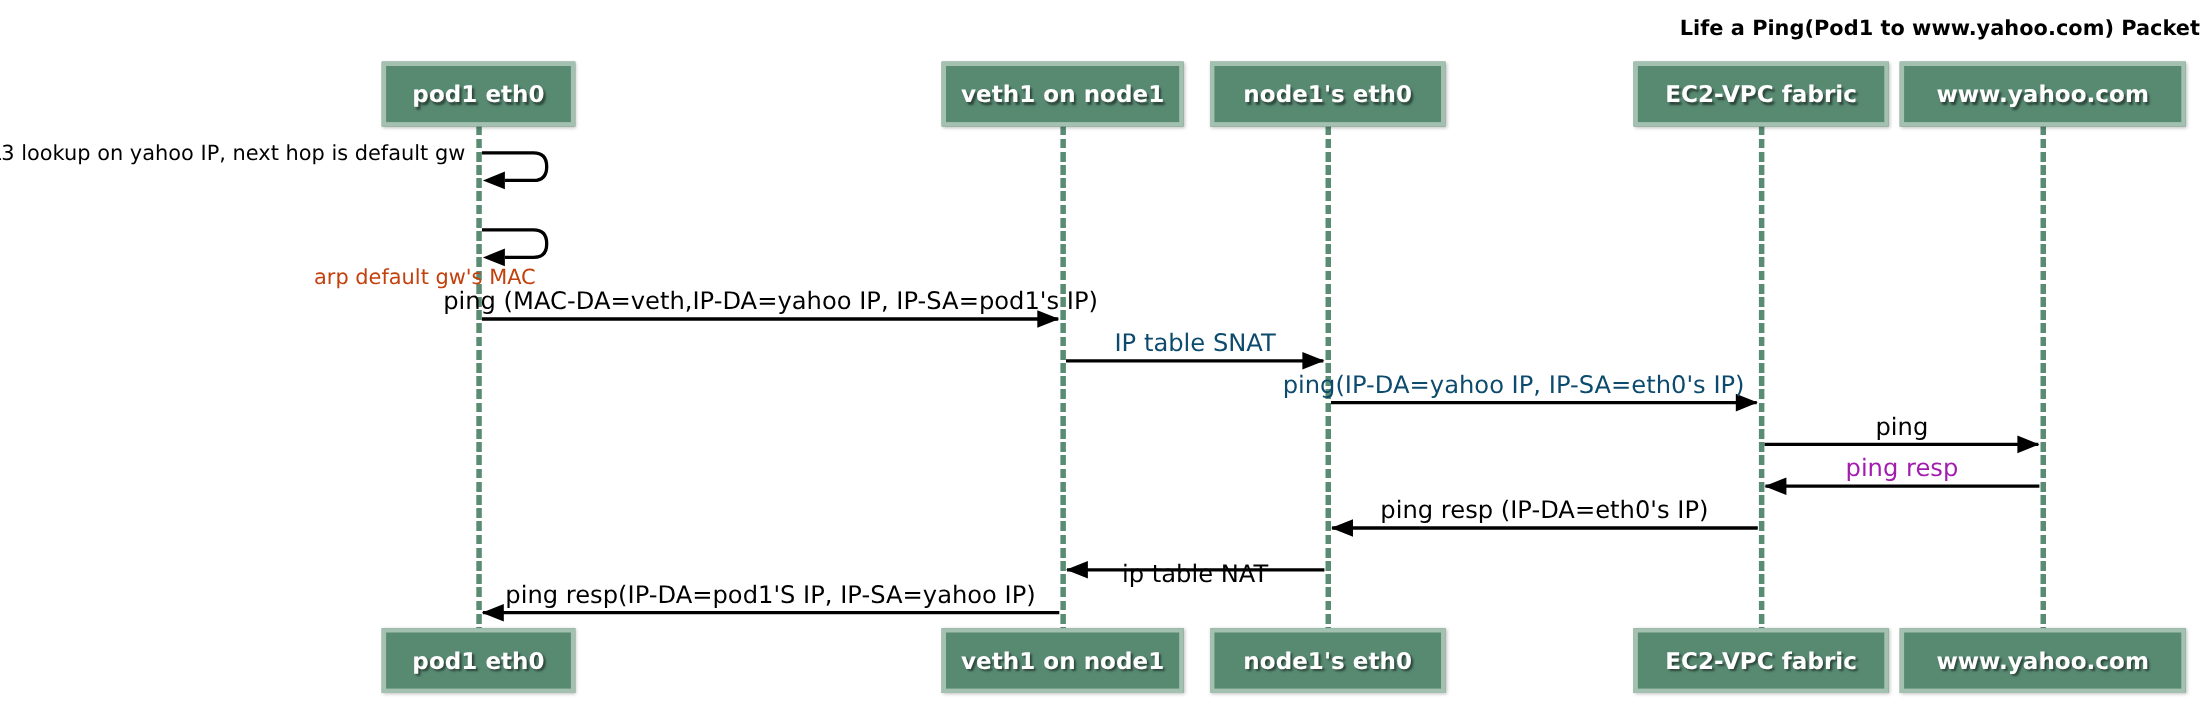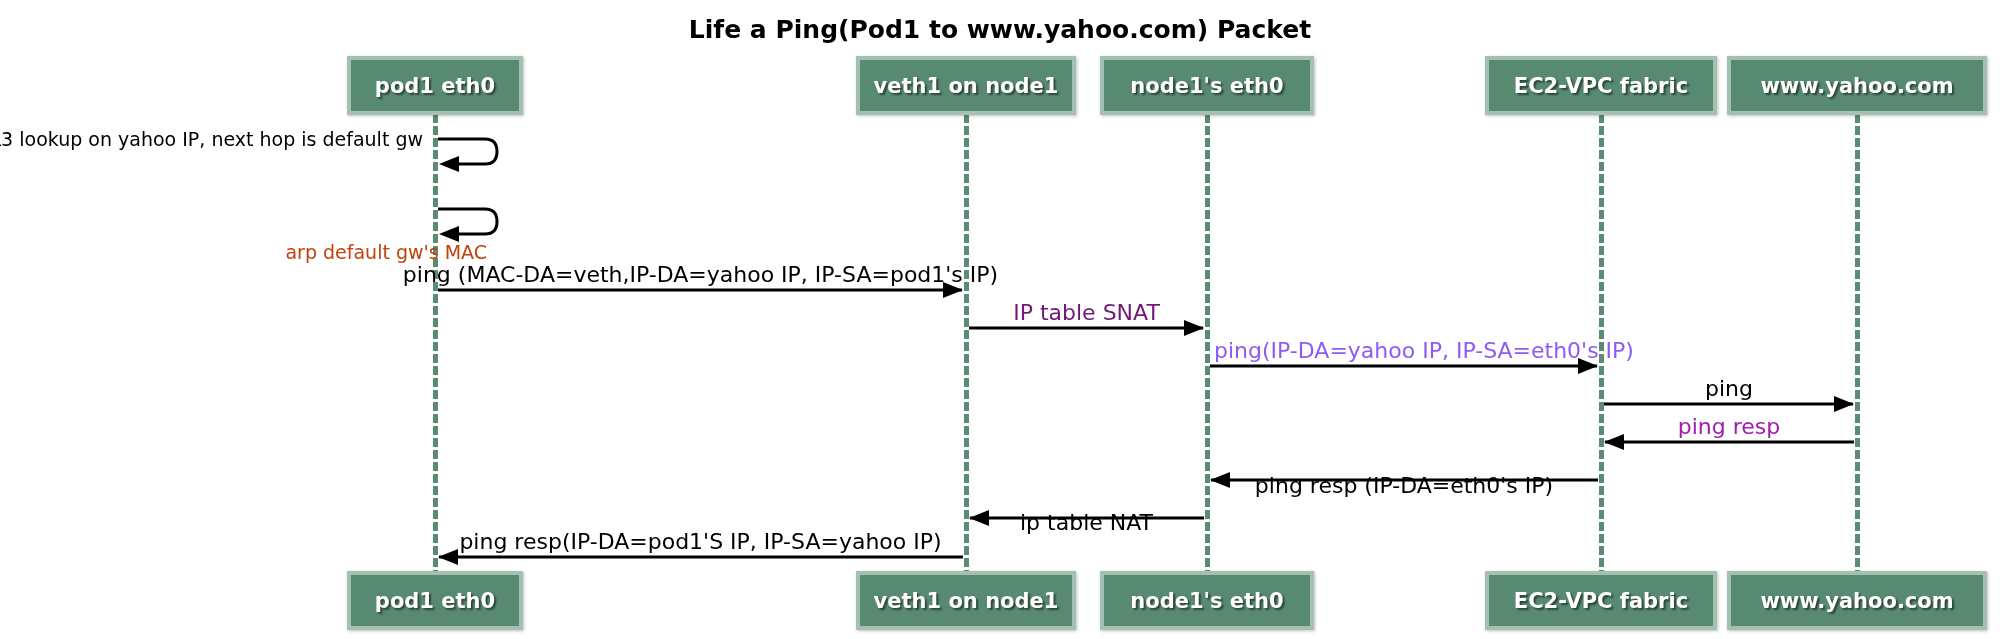--- a/index.html
+++ b/index.html
@@ -1,22 +1,22 @@
 <!DOCTYPE html>
 <html><head>
 <meta charset="utf-8">
 <style>
   html,body{margin:0;padding:0;background:#ffffff;}
   .stage{
     position:relative;width:2000px;height:639px;background:#ffffff;
     font-family:"DejaVu Sans","Liberation Sans",sans-serif;overflow:hidden;
   }
   .title{
-    position:absolute;top:15px;left:0;width:100%;text-align:center;
-    font-size:25px;font-weight:bold;color:#000;letter-spacing:0px;
+    position:absolute;top:15px;left:0;width:100%;text-align:right;
+    font-size:19px;font-weight:bold;color:#000;letter-spacing:0px;
   }
   .layer{position:absolute;left:0;top:0;width:2000px;height:639px;}
   .lifeline{
     position:absolute;width:5px;
     background:repeating-linear-gradient(to bottom,#5a8c74 0px,#5a8c74 9px,#ffffff 9px,#ffffff 12px);
   }
   .pbox{
     position:absolute;display:flex;align-items:center;justify-content:center;
     box-sizing:border-box;border:4px solid #7f1d1d;
     color:#ffffff;font-weight:bold;font-size:21px;white-space:nowrap;
@@ -71,21 +71,21 @@
       <div class="pbox" style="left: 1100px; top: 571px; width: 214px; height: 59px; background: rgb(88, 138, 114); border-color: rgb(163, 192, 176); color: rgb(255, 255, 255);">node1's eth0</div>
       <div class="lifeline" style="left: 1599px; top: 114px; height: 458px;"></div>
       <div class="pbox" style="left: 1485px; top: 56px; width: 232px; height: 59px; background: rgb(88, 138, 114); border-color: rgb(163, 192, 176); color: rgb(255, 255, 255);">EC2-VPC fabric</div>
       <div class="pbox" style="left: 1485px; top: 571px; width: 232px; height: 59px; background: rgb(88, 138, 114); border-color: rgb(163, 192, 176); color: rgb(255, 255, 255);">EC2-VPC fabric</div>
       <div class="lifeline" style="left: 1855px; top: 114px; height: 458px;"></div>
       <div class="pbox" style="left: 1727px; top: 56px; width: 260px; height: 59px; background: rgb(88, 138, 114); border-color: rgb(163, 192, 176); color: rgb(255, 255, 255);">www.yahoo.com</div>
       <div class="pbox" style="left: 1727px; top: 571px; width: 260px; height: 59px; background: rgb(88, 138, 114); border-color: rgb(163, 192, 176); color: rgb(255, 255, 255);">www.yahoo.com</div>
       <div class="slabel" style="right: 1577px; top: 128px; color: rgb(0, 0, 0);">L3 lookup on yahoo IP, next hop is default gw</div>
       <div class="slabel" style="right: 1513px; top: 198px; color: #c2410c; margin-top: 43px;">arp default gw's MAC</div>
       <div class="mlabel" style="left: 700.5px; top: 264px; color: rgb(0, 0, 0);">ping (MAC-DA=veth,IP-DA=yahoo IP, IP-SA=pod1's IP)</div>
-      <div class="mlabel" style="left: 1086.5px; top: 302px; color: #701a75;">IP table SNAT</div>
-      <div class="mlabel" style="left: 1424px; top: 340px; color: #8b5cf6;">ping(IP-DA=yahoo IP, IP-SA=eth0's IP)</div>
+      <div class="mlabel" style="left: 1086.5px; top: 302px; color: #0c4a6e;">IP table SNAT</div>
+      <div class="mlabel" style="left: 1376px; top: 340px; color: #0c4a6e;">ping(IP-DA=yahoo IP, IP-SA=eth0's IP)</div>
       <div class="mlabel" style="left: 1729px; top: 378px; color: rgb(0, 0, 0);">ping</div>
       <div class="mlabel" style="left: 1729px; top: 416px; color: #a21caf;">ping resp</div>
-      <div class="mlabel" style="left: 1404px; top: 475px; color: rgb(0, 0, 0); text-align: center;">ping resp (IP-DA=eth0's IP)</div>
+      <div class="mlabel" style="left: 1404px; top: 454px; color: rgb(0, 0, 0); text-align: center;">ping resp (IP-DA=eth0's IP)</div>
       <div class="mlabel" style="left: 1086.5px; top: 492px; color: rgb(0, 0, 0); margin-top: 20px;">ip table NAT</div>
       <div class="mlabel" style="left: 700.5px; top: 531px; color: rgb(0, 0, 0);">ping resp(IP-DA=pod1'S IP, IP-SA=yahoo IP)</div>
     </div>
 </div>
 
 </body></html>

